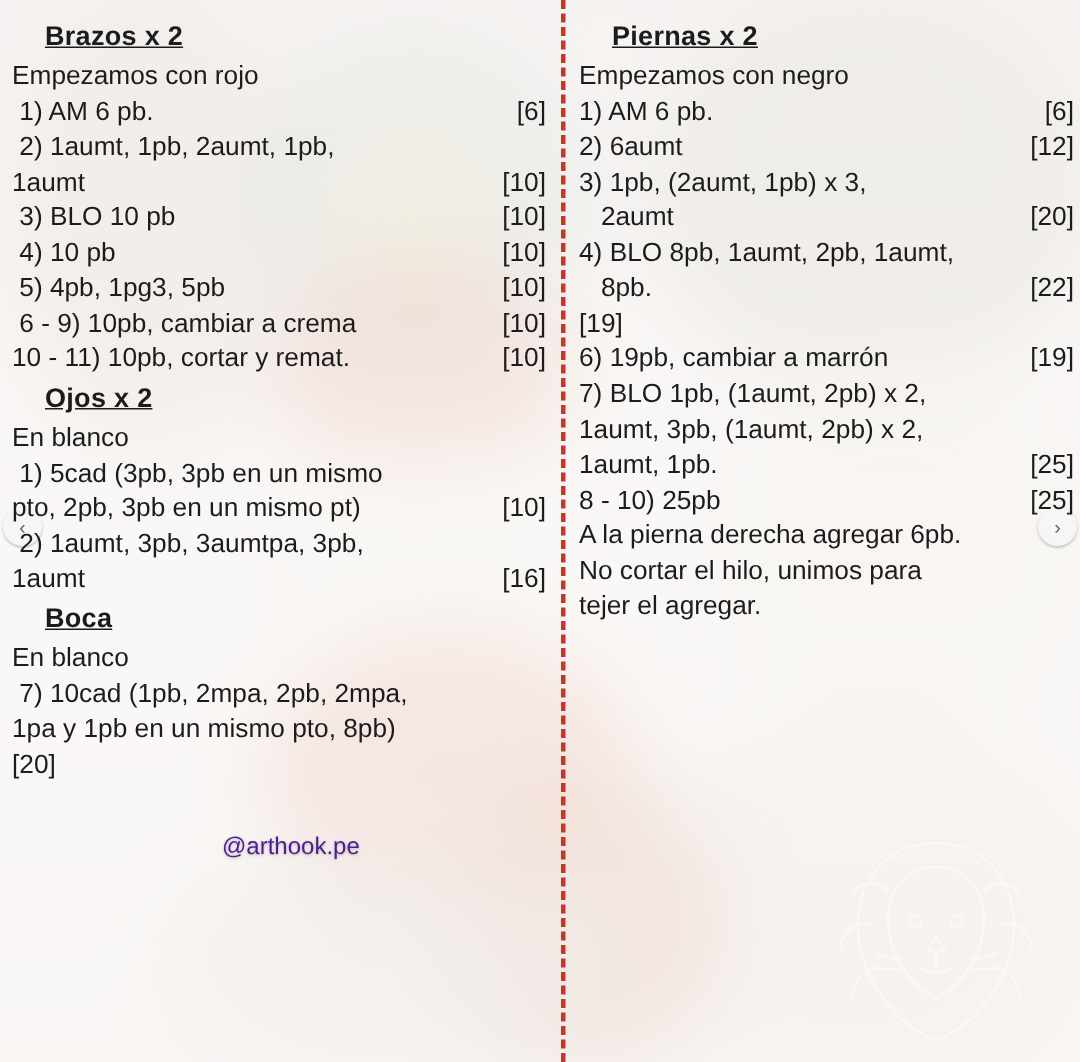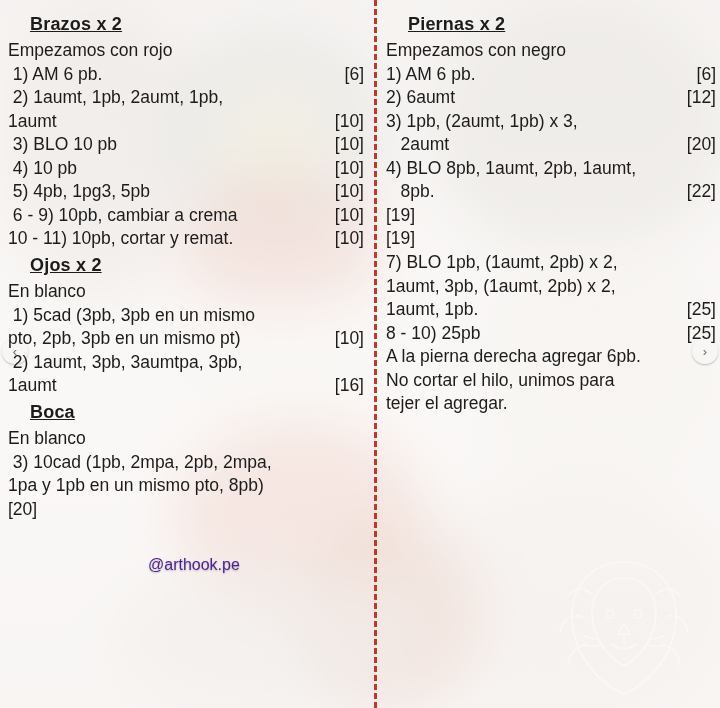--- a/index.html
+++ b/index.html
@@ -255,21 +255,21 @@
         <span class="cnt">[16]</span>
       </div>
     </div>
 
     <div class="gap-sm"></div>
 
     <div>
       <div class="section-title">Boca</div>
       <div class="plain">En blanco</div>
       <div class="row">
-        <span class="txt"> 3) 10cad (1pb, 2mpa, 2pb, 2mpa,</span>
+        <span class="txt"> 7) 10cad (1pb, 2mpa, 2pb, 2mpa,</span>
         <span class="cnt"></span>
       </div>
       <div class="row">
         <span class="txt">1pa y 1pb en un mismo pto, 8pb)</span>
         <span class="cnt"></span>
       </div>
       <div class="row">
         <span class="txt">[20]</span>
         <span class="cnt"></span>
       </div>
@@ -302,20 +302,21 @@
         <span class="cnt"></span>
       </div>
       <div class="row">
         <span class="txt">   8pb.</span>
         <span class="cnt">[22]</span>
       </div>
       <div class="row">
         <span class="cnt">[19]</span>
       </div>
       <div class="row">
+        <span class="txt">6) 19pb, cambiar a marrón</span>
         <span class="cnt">[19]</span>
       </div>
       <div class="row">
         <span class="txt">7) BLO 1pb, (1aumt, 2pb) x 2,</span>
         <span class="cnt"></span>
       </div>
       <div class="row">
         <span class="txt">1aumt, 3pb, (1aumt, 2pb) x 2,</span>
         <span class="cnt"></span>
       </div>

